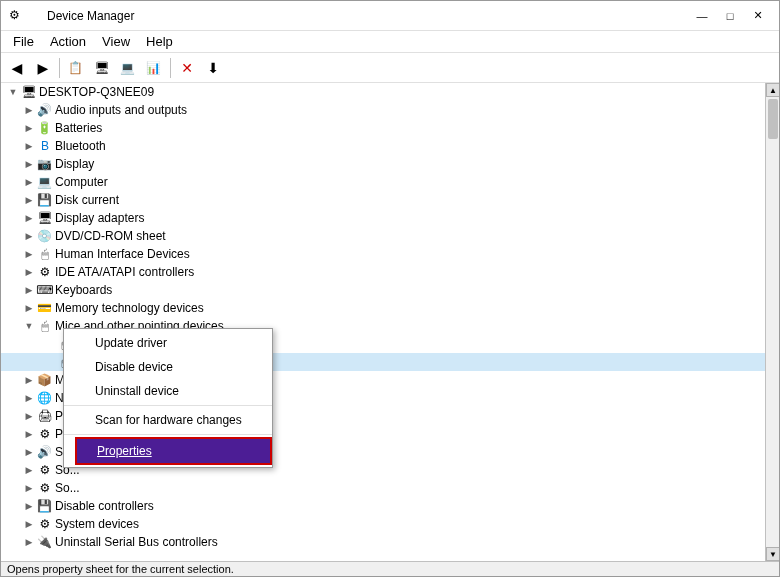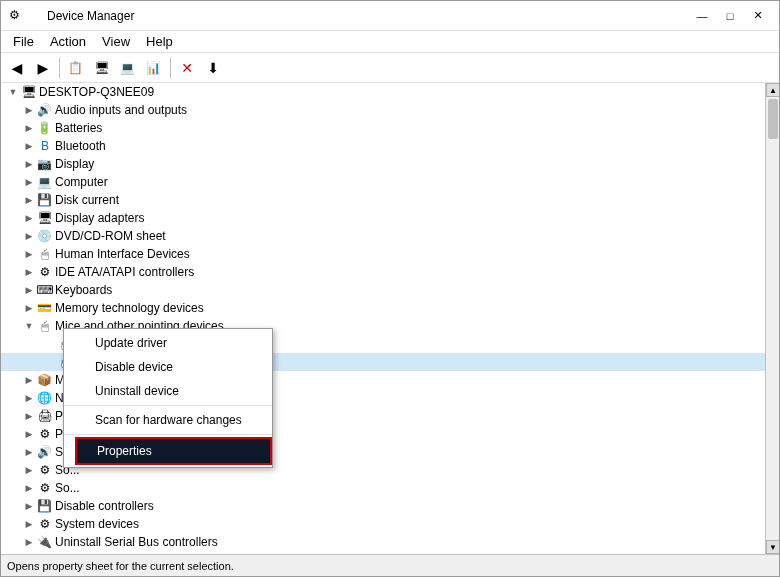--- a/index.html
+++ b/index.html
@@ -172,33 +172,34 @@
       padding: 2px 0;
     }
     .context-menu-item {
       padding: 5px 20px;
       font-size: 12px;
       cursor: pointer;
       color: #000;
       margin-left: 11px;
     }
     .context-menu-item.highlighted {
-      background: #0f172a;
+      background: #4c1d95;
       color: #fff;
       border: 2px solid #cc0000;
+      text-decoration: underline;
     }
     .context-menu-sep {
       height: 1px;
       background: #e0e0e0;
       margin: 2px 0;
     }
 
     
     .status-bar {
-      height: 22px;
+      height: 15px;
       background: #f0f0f0;
       border-top: 1px solid #c0c0c0;
       display: flex;
       align-items: center;
       padding: 0 6px;
       font-size: 11px;
       color: #000;
     }
 
     

